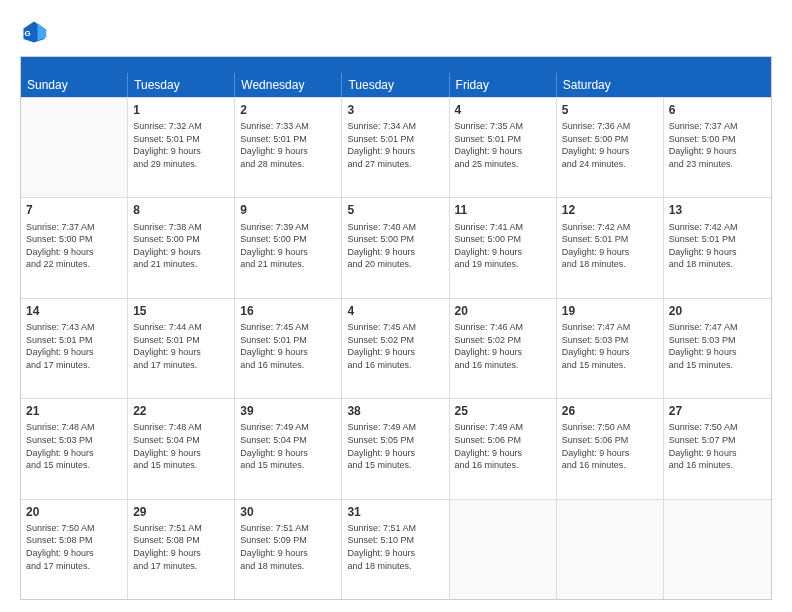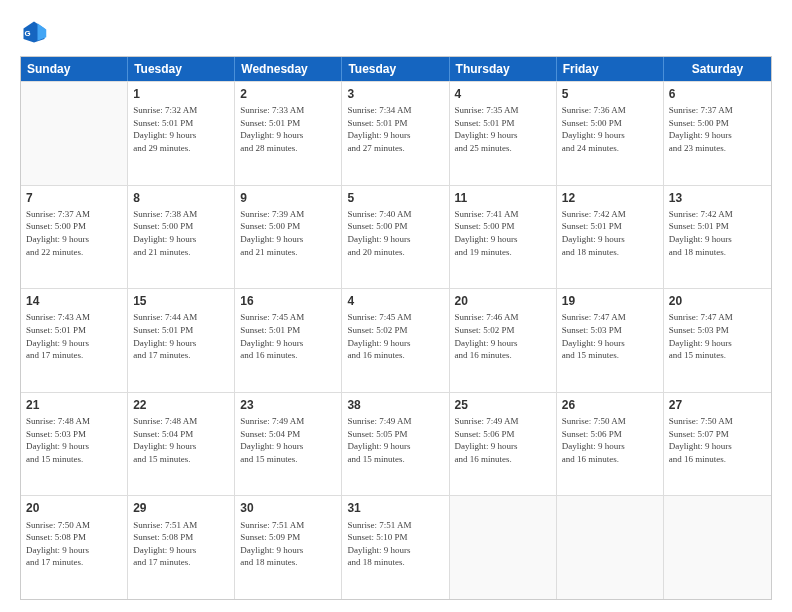--- a/index.html
+++ b/index.html
@@ -62,26 +62,27 @@
       border: 1px solid #ccc;
     }
     .cal-header-row {
       display: grid;
       grid-template-columns: repeat(7, 1fr);
       background: #1565c0;
     }
     .cal-header-cell {
       color: #fff;
       font-size: 12px;
-      font-weight: bold;
+      font-weight: normal;
       padding: 5px 6px;
       border-right: 1px solid #4a90d9;
       text-align: left;
-    }
-    .cal-header-cell:last-child { border-right: none; text-align: center; }
+      margin-top: 16px;
+    }
+    .cal-header-cell:last-child { border-right: none; }
     .cal-body {
       flex: 1;
       display: flex;
       flex-direction: column;
     }
     .cal-week {
       display: grid;
       grid-template-columns: repeat(7, 1fr);
       flex: 1;
       border-top: 1px solid #ddd;
@@ -101,21 +102,20 @@
     .day-num {
       font-size: 12px;
       font-weight: bold;
       color: #333;
       margin-bottom: 2px;
     }
     .cell-info {
       font-size: 9px;
       color: #444;
       line-height: 1.4;
-      font-family: Liberation Serif, serif;
     }
   </style>
 </head>
 <body>
 
 <div class="page">
   <div class="header">
     <div class="logo">
       <svg class="logo-icon" viewBox="0 0 32 32">
         <polygon points="16,4 28,12 28,24 16,28 4,24 4,12" fill="#1565c0"></polygon>
@@ -132,21 +132,20 @@
       <div class="location"></div>
     </div>
   </div>
 
   <div class="calendar">
     <div class="cal-header-row" id="cal-header">
         <div class="cal-header-cell">Sunday</div>
         <div class="cal-header-cell">Tuesday</div>
         <div class="cal-header-cell">Wednesday</div>
         <div class="cal-header-cell">Tuesday</div>
-        <div class="cal-header-cell">Thursday</div>
         <div class="cal-header-cell">Friday</div>
         <div class="cal-header-cell">Saturday</div>
       </div>
     <div class="cal-body" id="cal-body">
         <div class="cal-week">
           <div class="cal-cell empty"></div>
           <div class="cal-cell">
             <div class="day-num">1</div>
             <div class="cell-info">Sunrise: 7:32 AM<br>Sunset: 5:01 PM<br>Daylight: 9 hours<br>and 29 minutes.</div>
           </div>
@@ -234,21 +233,21 @@
         <div class="cal-week">
           <div class="cal-cell">
             <div class="day-num">21</div>
             <div class="cell-info">Sunrise: 7:48 AM<br>Sunset: 5:03 PM<br>Daylight: 9 hours<br>and 15 minutes.</div>
           </div>
           <div class="cal-cell">
             <div class="day-num">22</div>
             <div class="cell-info">Sunrise: 7:48 AM<br>Sunset: 5:04 PM<br>Daylight: 9 hours<br>and 15 minutes.</div>
           </div>
           <div class="cal-cell">
-            <div class="day-num">23</div>
+            <div class="day-num">39</div>
             <div class="cell-info">Sunrise: 7:49 AM<br>Sunset: 5:04 PM<br>Daylight: 9 hours<br>and 15 minutes.</div>
           </div>
           <div class="cal-cell">
             <div class="day-num">38</div>
             <div class="cell-info">Sunrise: 7:49 AM<br>Sunset: 5:05 PM<br>Daylight: 9 hours<br>and 15 minutes.</div>
           </div>
           <div class="cal-cell">
             <div class="day-num">25</div>
             <div class="cell-info">Sunrise: 7:49 AM<br>Sunset: 5:06 PM<br>Daylight: 9 hours<br>and 16 minutes.</div>
           </div>

